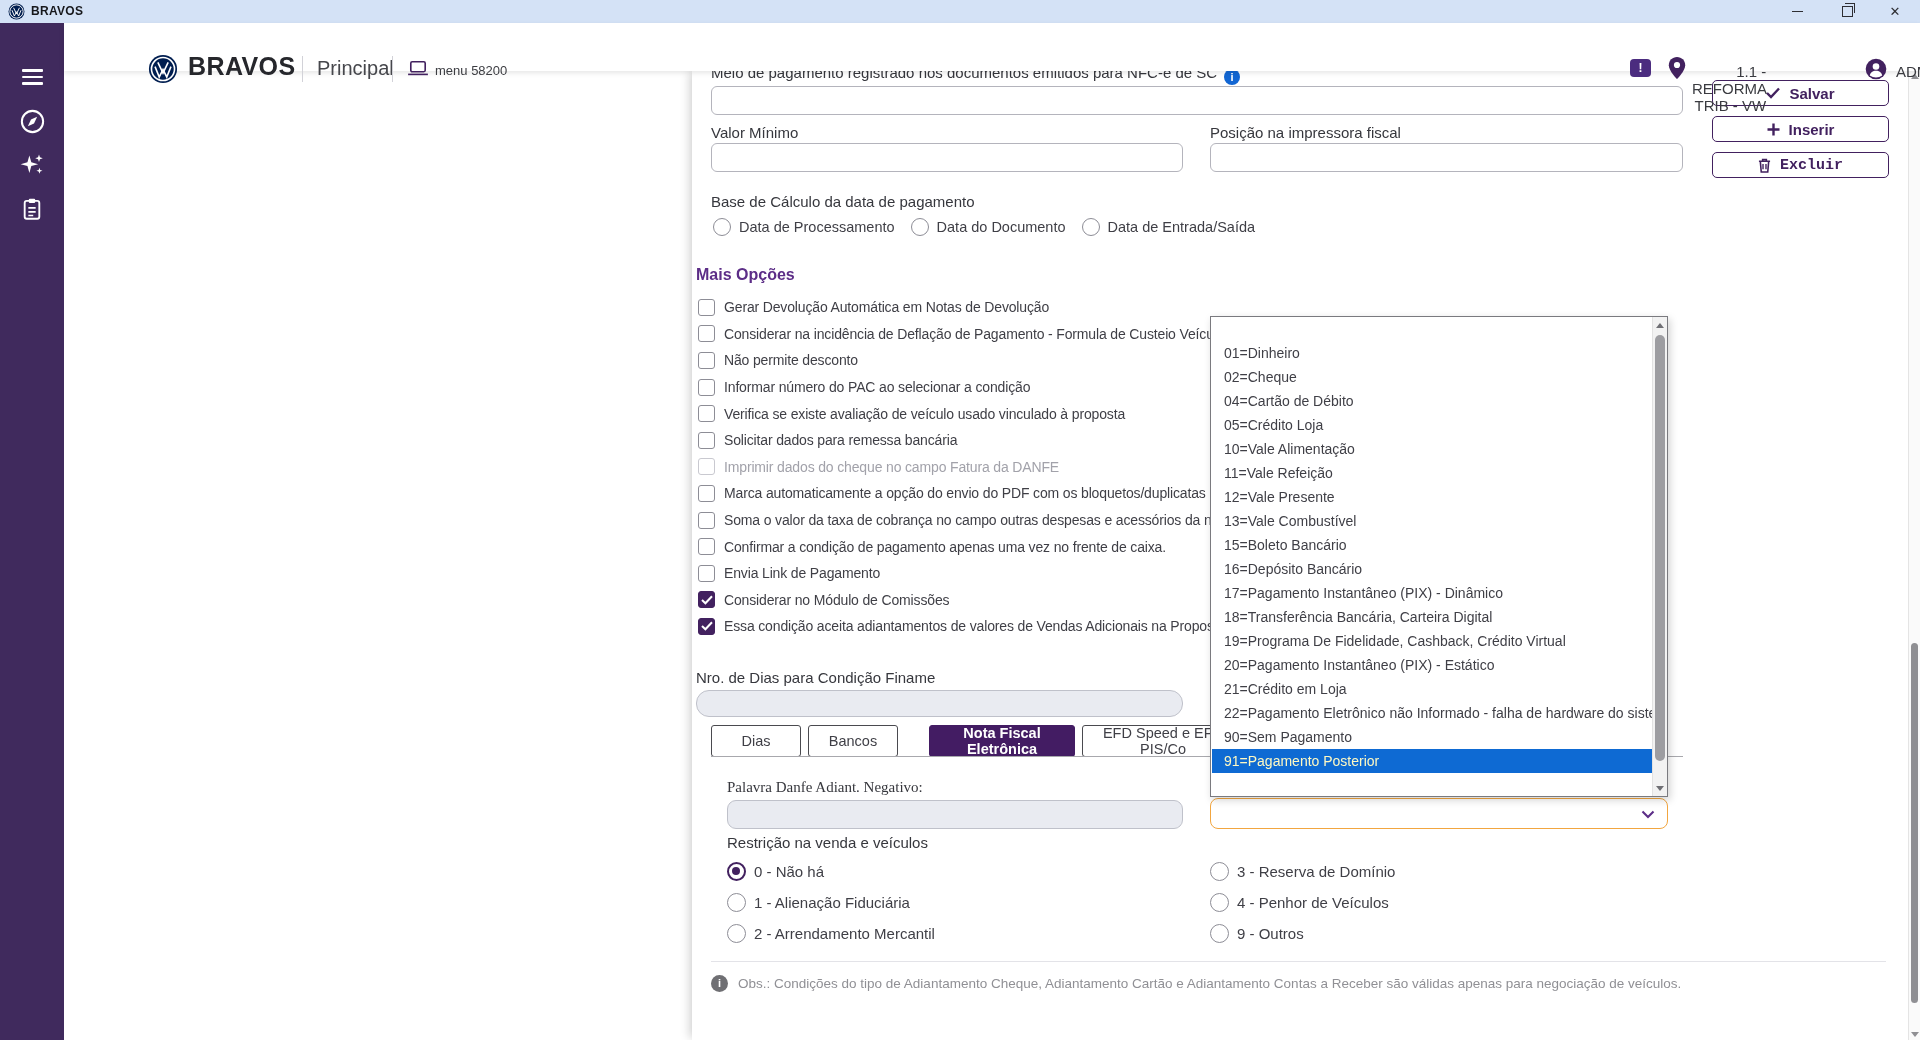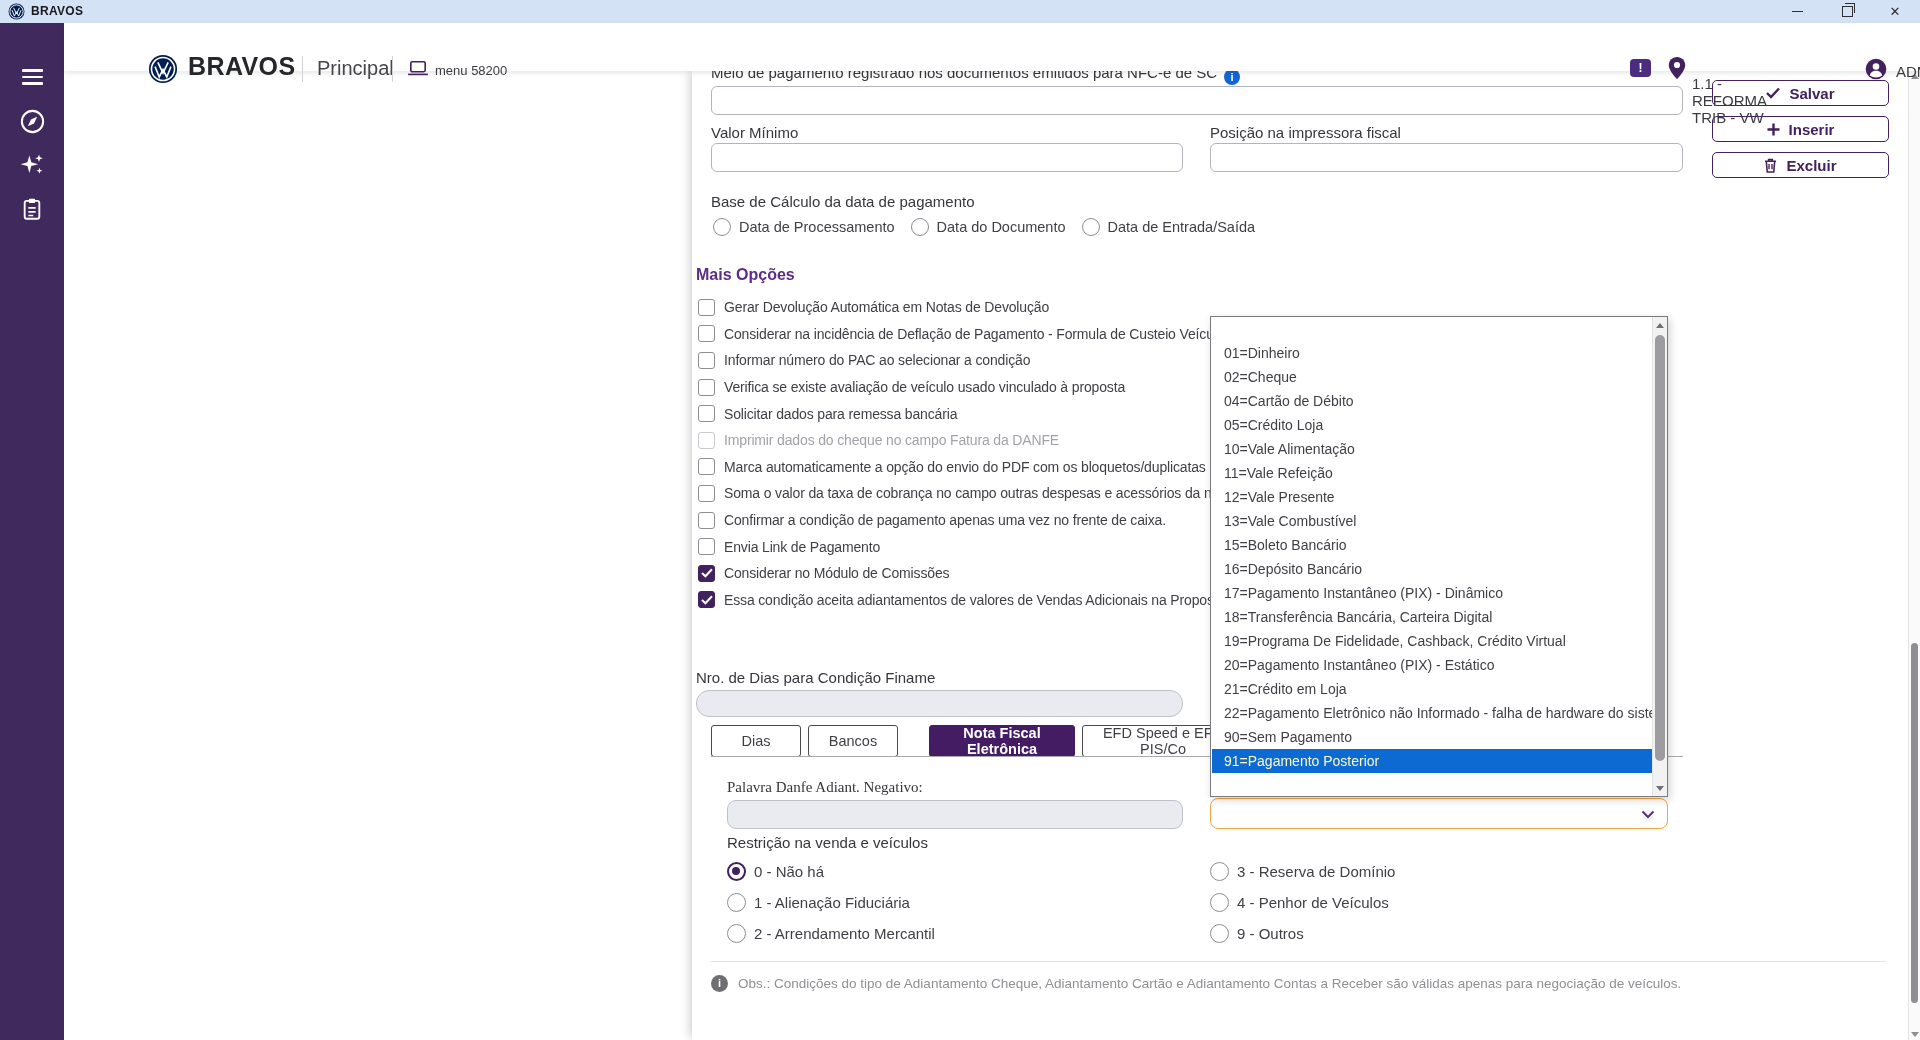--- a/index.html
+++ b/index.html
@@ -19,21 +19,21 @@
   .tb-x{font-size:13px;line-height:1;}
 
   
   .header{position:absolute;left:64px;top:23px;right:0;height:48px;background:#fff;
           box-shadow:0 2px 5px rgba(0,0,0,.10);z-index:5;}
   .brand{position:absolute;left:124px;top:29px;font-size:25px;font-weight:600;color:#26272c;letter-spacing:.4px;}
   .hdiv{position:absolute;top:33px;width:1px;height:26px;background:#d2d2d8;}
   .section{position:absolute;left:253px;top:34px;font-size:20px;color:#46474c;}
   .menu-lab{position:absolute;left:371px;top:40px;font-size:13px;color:#3c3d42;}
   .hright{position:absolute;top:0;height:48px;font-size:15px;color:#3a3b40;}
-  .loc-text{position:absolute;left:1628px;top:52px;}
+  .loc-text{position:absolute;left:1628px;top:40px;text-align:right;}
   .admin-text{position:absolute;left:1832px;top:40px;}
   .msg-icon{position:absolute;left:1566px;top:36px;width:21px;height:18px;background:#4b2c7f;border-radius:4px;
             color:#fff;font-size:12px;font-weight:700;text-align:center;line-height:18px;}
 
   
   .sidebar{position:absolute;left:0;top:23px;width:64px;height:1017px;background:#402a5d;}
   .sb-item{position:absolute;left:0;width:64px;height:36px;display:flex;align-items:center;justify-content:center;}
   .burger{display:flex;flex-direction:column;gap:4px;}
   .burger span{display:block;width:21px;height:2.6px;background:#fff;border-radius:1px;}
 
@@ -251,20 +251,26 @@
         <span class="cb-box">
           
         </span>
         <span class="cb-label">Gerar Devolução Automática em Notas de Devolução</span>
       </div>
       <div class="cb-row">
         <span class="cb-box">
           
         </span>
         <span class="cb-label">Considerar na incidência de Deflação de Pagamento - Formula de Custeio Veículo</span>
+      </div>
+      <div class="cb-row">
+        <span class="cb-box">
+          
+        </span>
+        <span class="cb-label">Não permite desconto</span>
       </div>
       <div class="cb-row">
         <span class="cb-box">
           
         </span>
         <span class="cb-label">Informar número do PAC ao selecionar a condição</span>
       </div>
       <div class="cb-row">
         <span class="cb-box">
           
@@ -423,21 +429,21 @@
       <path d="M1 6 L5 10 L13 1.5" fill="none" stroke="#42215f" stroke-width="2.4"></path>
     </svg>
     <span>Salvar</span>
   </button>
   <button class="act-btn" style="top:116px;">
     <svg width="13" height="13" viewBox="0 0 13 13">
       <path d="M6.5 0.5 V12.5 M0.5 6.5 H12.5" stroke="#42215f" stroke-width="2.4"></path>
     </svg>
     <span>Inserir</span>
   </button>
-  <button class="act-btn" style="top:152px;">
+  <button class="act-btn" style="top:152px;font-family:Liberation Mono, monospace;">
     <svg width="13" height="15" viewBox="0 0 14 16">
       <path d="M1 3.5 H13 M5 3.5 V1.5 H9 V3.5 M2.5 3.5 L3.5 15 H10.5 L11.5 3.5" fill="none" stroke="#42215f" stroke-width="1.7"></path>
       <path d="M5.4 6.5 V12 M8.6 6.5 V12" stroke="#42215f" stroke-width="1.5"></path>
     </svg>
     <span>Excluir</span>
   </button>
 
   <div class="pg-sb">
     <div class="pg-up">
         <span class="pg-tri-up"></span>

